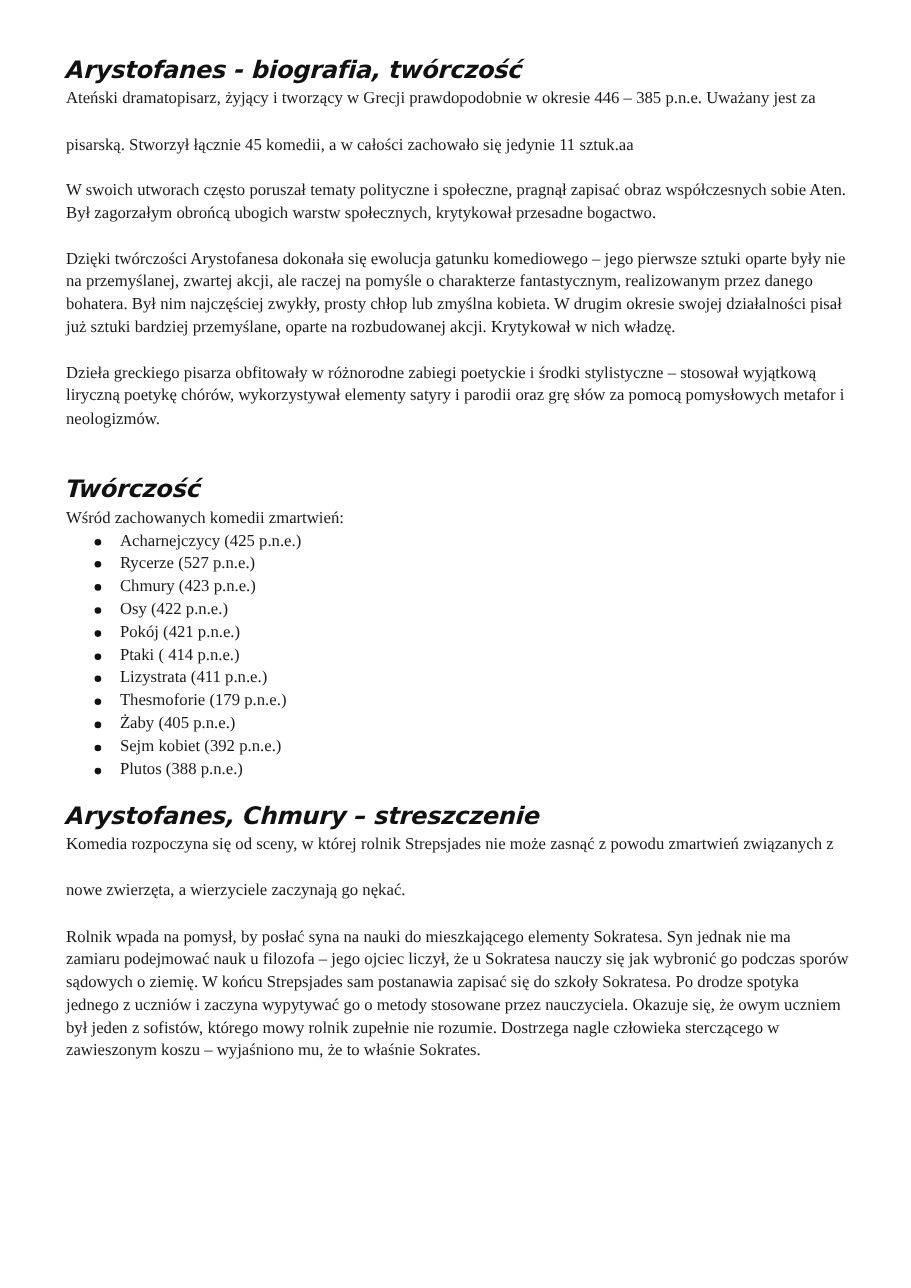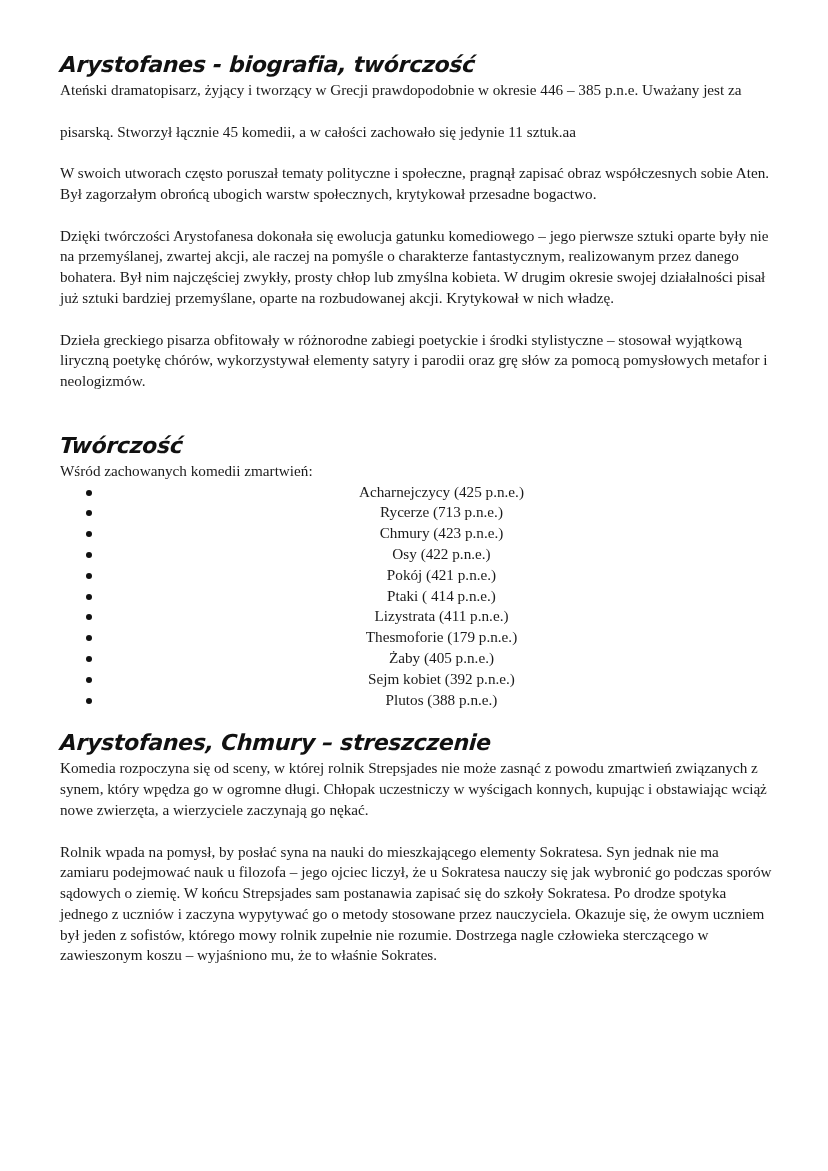--- a/index.html
+++ b/index.html
@@ -14,21 +14,21 @@
       font-style: italic; font-weight: bold;
       font-size: 22px; line-height: 30px; margin: 0; color: #111;
       letter-spacing: -0.3px;
       transform: skewX(-4deg);
       transform-origin: left;
     }
     p { margin: 0; }
     .gap { height: 20.8px; }
     .h-gap-top { height: 18px; }
     ul { margin: 0; padding: 0; list-style: none; }
-    li { position: relative; padding-left: 49px; text-align: center; }
+    li { position: relative; padding-left: 49px; }
     li::before {
       content: ""; position: absolute; left: 26px; top: 8px;
       width: 6px; height: 6px; border-radius: 50%; background: #111;
     }
     .u { }
   </style>
 </head>
 <body>
 
 <div class="page">
@@ -57,37 +57,37 @@
     <span>liryczną poetykę chórów, wykorzystywał elementy satyry i parodii oraz grę słów za pomocą pomysłowych metafor i</span><br>
     <span>neologizmów.</span>
   </p>
   <div class="gap"></div>
 
   <div class="h-gap-top"></div>
   <h1>Twórczość</h1>
   <p>Wśród zachowanych komedii zmartwień:</p>
   <ul>
     <li>Acharnejczycy (425 p.n.e.)</li>
-    <li>Rycerze (713 p.n.e.)</li>
+    <li>Rycerze (527 p.n.e.)</li>
     <li>Chmury (423 p.n.e.)</li>
     <li>Osy (422 p.n.e.)</li>
     <li>Pokój (421 p.n.e.)</li>
     <li>Ptaki ( 414 p.n.e.)</li>
     <li>Lizystrata (411 p.n.e.)</li>
     <li>Thesmoforie (179 p.n.e.)</li>
     <li>Żaby (405 p.n.e.)</li>
     <li>Sejm kobiet (392 p.n.e.)</li>
     <li>Plutos (388 p.n.e.)</li>
   </ul>
 
   <div class="h-gap-top"></div>
   <h1>Arystofanes, Chmury – streszczenie</h1>
   <p>
     <span>Komedia rozpoczyna się od sceny, w której rolnik Strepsjades nie może zasnąć z powodu zmartwień związanych z</span><br>
-    <span>synem, który wpędza go w ogromne długi. Chłopak uczestniczy w wyścigach konnych, kupując i obstawiając wciąż</span><br>
+    <br>
     <span>nowe zwierzęta, a wierzyciele zaczynają go nękać.</span>
   </p>
   <div class="gap"></div>
   <p>
     <span>Rolnik wpada na pomysł, by posłać syna na nauki do mieszkającego elementy </span><span class="u">Sokratesa</span><span>. Syn jednak nie ma</span><br>
     <span>zamiaru podejmować nauk u filozofa – jego ojciec liczył, że u Sokratesa nauczy się jak wybronić go podczas sporów</span><br>
     <span>sądowych o ziemię. W końcu Strepsjades sam postanawia zapisać się do szkoły Sokratesa. Po drodze spotyka</span><br>
     <span>jednego z uczniów i zaczyna wypytywać go o metody stosowane przez nauczyciela. Okazuje się, że owym uczniem</span><br>
     <span>był jeden z </span><span class="u">sofistów</span><span>, którego mowy rolnik zupełnie nie rozumie. Dostrzega nagle człowieka sterczącego w</span><br>
     <span>zawieszonym koszu – wyjaśniono mu, że to właśnie Sokrates.</span>

